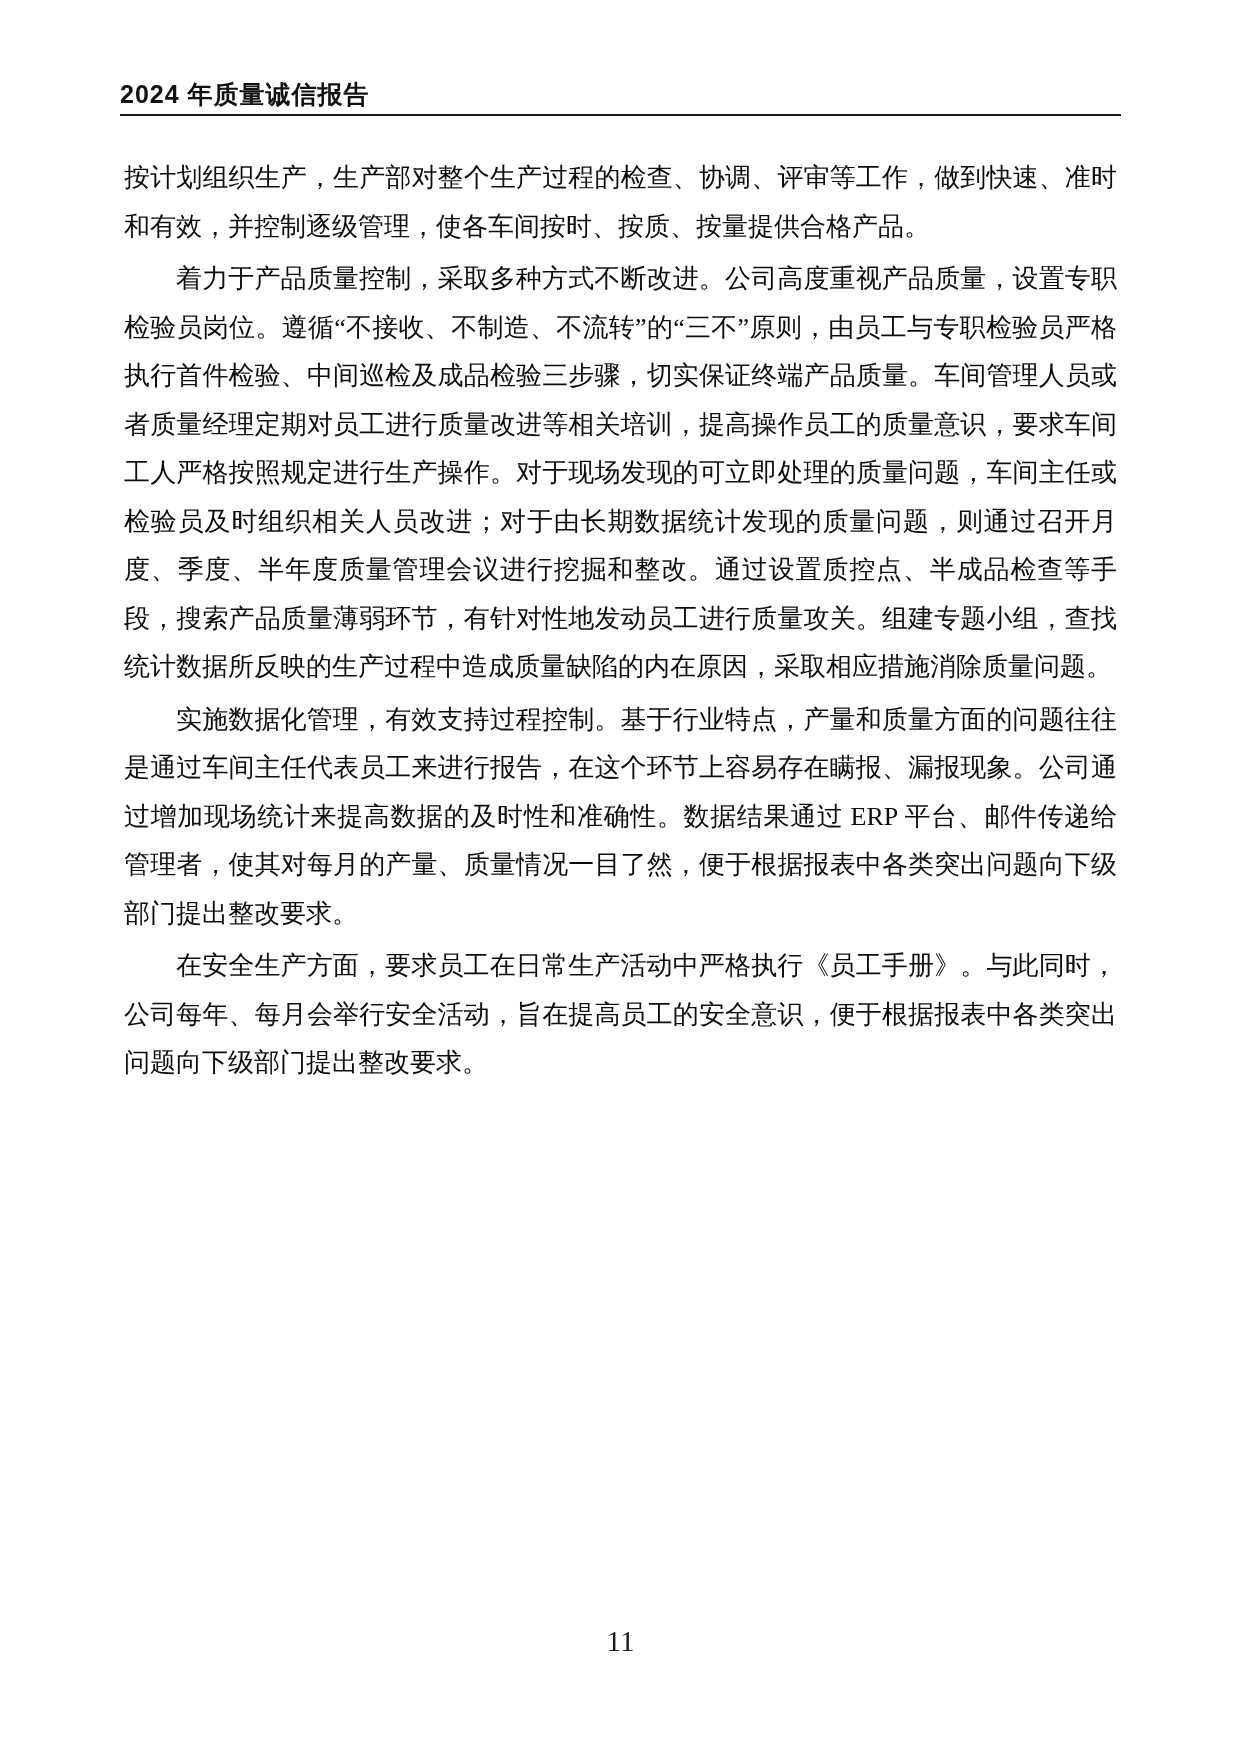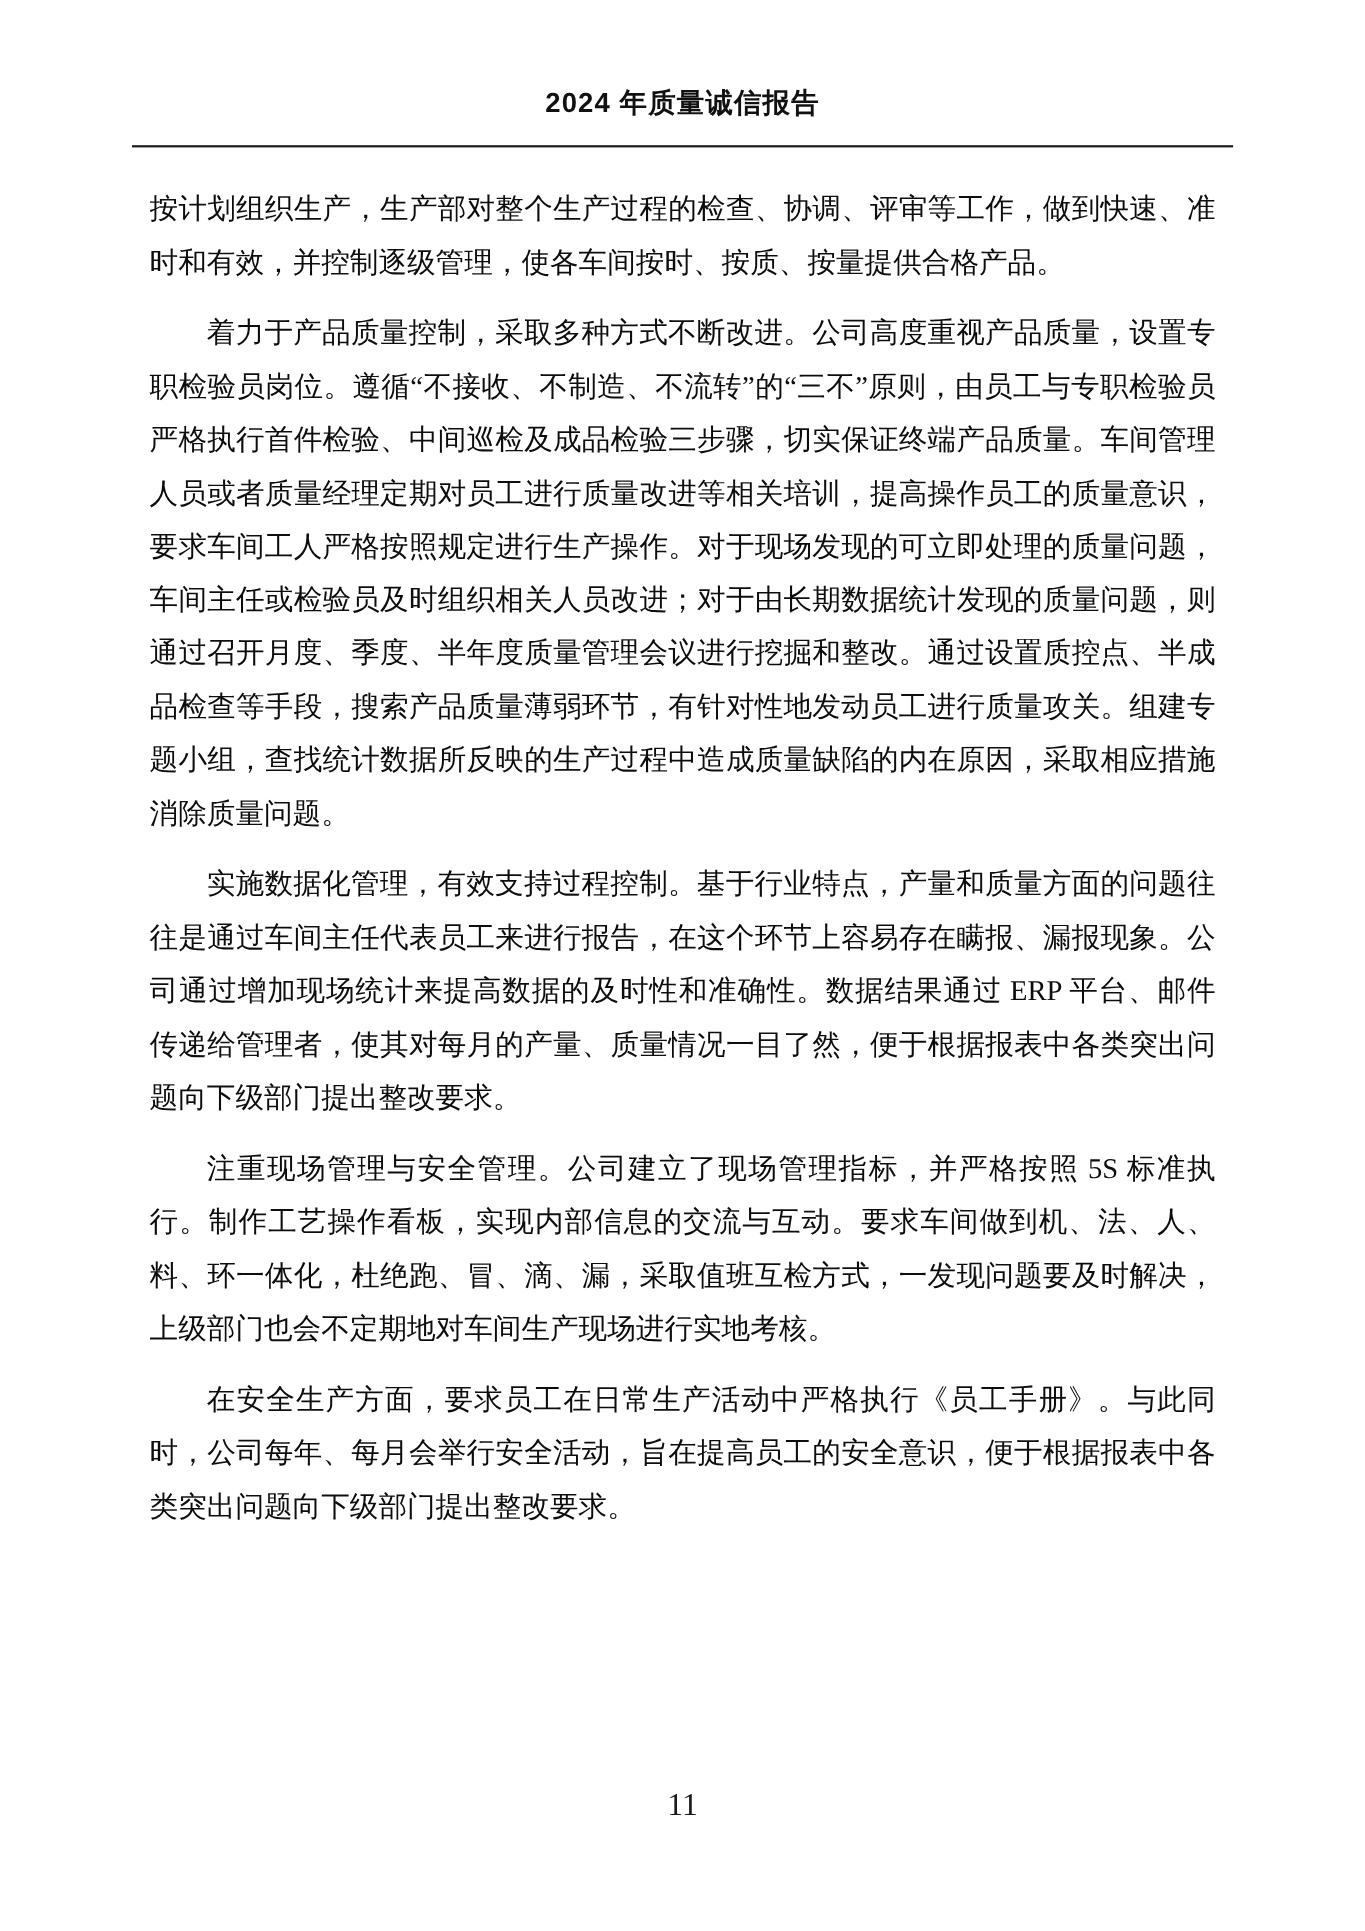--- a/index.html
+++ b/index.html
@@ -15,39 +15,38 @@
     color: #000000;
     font-family: "Liberation Serif", "DejaVu Serif", serif;
     overflow: hidden;
   }
   .page-header {
     position: absolute;
     top: 80px;
     left: 120px;
     width: 1001px;
     border-bottom: 2px solid #1a1a1a;
-    padding-bottom: 24px;
-    text-align: center;
+    padding-bottom: 6px;
   }
   .page-header-title {
     font-family: "Liberation Sans", "DejaVu Sans", sans-serif;
     font-weight: bold;
     font-size: 25px;
     line-height: 28px;
     color: #111111;
     letter-spacing: 1px;
   }
   .content {
     position: absolute;
     top: 150px;
     left: 120px;
     width: 1001px;
   }
   .content p {
-    margin: 16px;
+    margin: 4px;
     font-size: 26px;
     line-height: 48.5px;
     text-align: justify;
     text-justify: inter-ideograph;
     color: #0d0d0d;
   }
   .content p.indented {
     text-indent: 2em;
   }
   .section-heading {
@@ -73,21 +72,20 @@
 <div class="page">
 
   <div class="page-header">
     <div class="page-header-title">2024 年质量诚信报告</div>
   </div>
 
   <div class="content">
     <p>按计划组织生产，生产部对整个生产过程的检查、协调、评审等工作，做到快速、准时和有效，并控制逐级管理，使各车间按时、按质、按量提供合格产品。</p>
     <p class="indented">着力于产品质量控制，采取多种方式不断改进。公司高度重视产品质量，设置专职检验员岗位。遵循“不接收、不制造、不流转”的“三不”原则，由员工与专职检验员严格执行首件检验、中间巡检及成品检验三步骤，切实保证终端产品质量。车间管理人员或者质量经理定期对员工进行质量改进等相关培训，提高操作员工的质量意识，要求车间工人严格按照规定进行生产操作。对于现场发现的可立即处理的质量问题，车间主任或检验员及时组织相关人员改进；对于由长期数据统计发现的质量问题，则通过召开月度、季度、半年度质量管理会议进行挖掘和整改。通过设置质控点、半成品检查等手段，搜索产品质量薄弱环节，有针对性地发动员工进行质量攻关。组建专题小组，查找统计数据所反映的生产过程中造成质量缺陷的内在原因，采取相应措施消除质量问题。</p>
     <p class="indented">实施数据化管理，有效支持过程控制。基于行业特点，产量和质量方面的问题往往是通过车间主任代表员工来进行报告，在这个环节上容易存在瞒报、漏报现象。公司通过增加现场统计来提高数据的及时性和准确性。数据结果通过 ERP 平台、邮件传递给管理者，使其对每月的产量、质量情况一目了然，便于根据报表中各类突出问题向下级部门提出整改要求。</p>
-    <p class="indented">注重现场管理与安全管理。公司建立了现场管理指标，并严格按照 5S 标准执行。制作工艺操作看板，实现内部信息的交流与互动。要求车间做到机、法、人、料、环一体化，杜绝跑、冒、滴、漏，采取值班互检方式，一发现问题要及时解决，上级部门也会不定期地对车间生产现场进行实地考核。</p>
     <p class="indented">在安全生产方面，要求员工在日常生产活动中严格执行《员工手册》。与此同时，公司每年、每月会举行安全活动，旨在提高员工的安全意识，便于根据报表中各类突出问题向下级部门提出整改要求。</p>
   </div>
 
   <div class="page-footer">
     <span class="page-number">11</span>
   </div>
 
 </div>
 
 </body></html>

